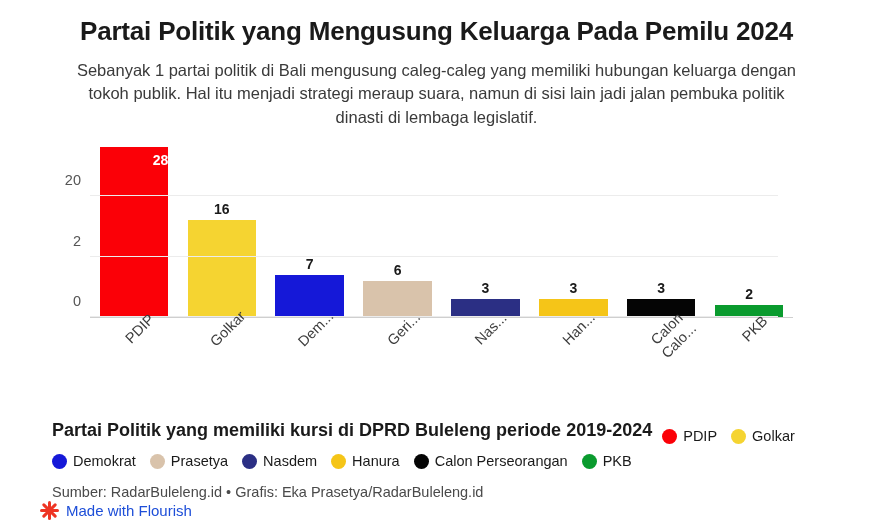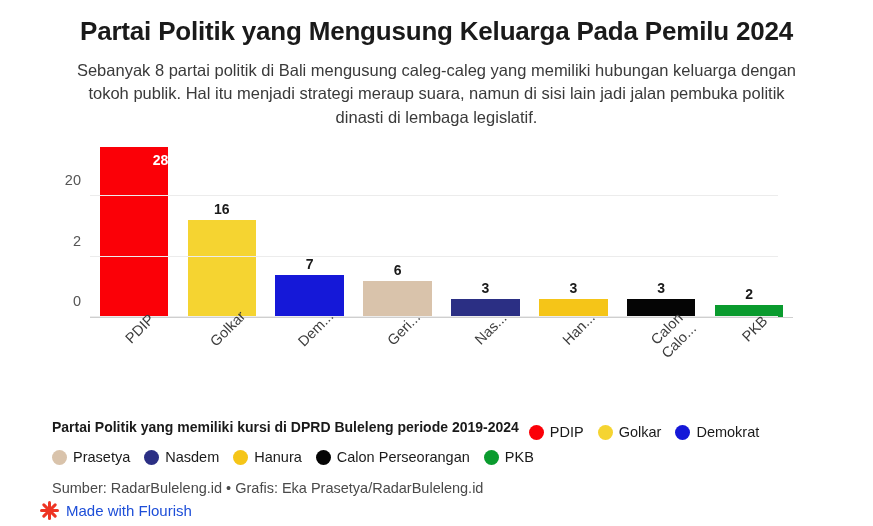--- a/index.html
+++ b/index.html
@@ -139,21 +139,21 @@
   }
 
   
   .legend {
     margin-top: 26px;
     padding: 0 12px;
     font-size: 0;
   }
   .legend-title {
     display: inline;
-    font-size: 14px;
+    font-size: 18px;
     font-weight: bold;
     color: #1a1a1a;
     margin-right: 10px;
     line-height: 1.75;
   }
   .legend-item {
     display: inline-flex;
     align-items: center;
     margin-right: 14px;
     font-size: 14.5px;
@@ -209,21 +209,21 @@
   .flourish-mark span:nth-child(2) { transform: rotate(45deg); }
   .flourish-mark span:nth-child(3) { transform: rotate(90deg); }
   .flourish-mark span:nth-child(4) { transform: rotate(135deg); }
 </style>
 </head>
 <body>
 
 <div class="page">
 
   <div class="chart-title">Partai Politik yang Mengusung Keluarga Pada Pemilu 2024</div>
-  <div class="chart-subtitle">Sebanyak 8 partai politik di Bali mengusung caleg-caleg yang memiliki hubungan keluarga dengan tokoh publik. Hal itu menjadi strategi meraup suara, namun di sisi lain jadi jalan pembuka politik dinasti di lembaga legislatif.</div>
+  <div class="chart-subtitle">Sebanyak 1 partai politik di Bali mengusung caleg-caleg yang memiliki hubungan keluarga dengan tokoh publik. Hal itu menjadi strategi meraup suara, namun di sisi lain jadi jalan pembuka politik dinasti di lembaga legislatif.</div>
 
   <div class="plot-wrap">
     <div class="plot" id="plot">
       <div class="bars" id="bars">
           <div class="bar-slot">
             <div class="bar-col" style="height: 100%;">
               <div class="bar" style="height: 100%; background: rgb(251, 0, 7);"></div>
               <div class="bar-value inside">28</div>
             </div>
           </div>

